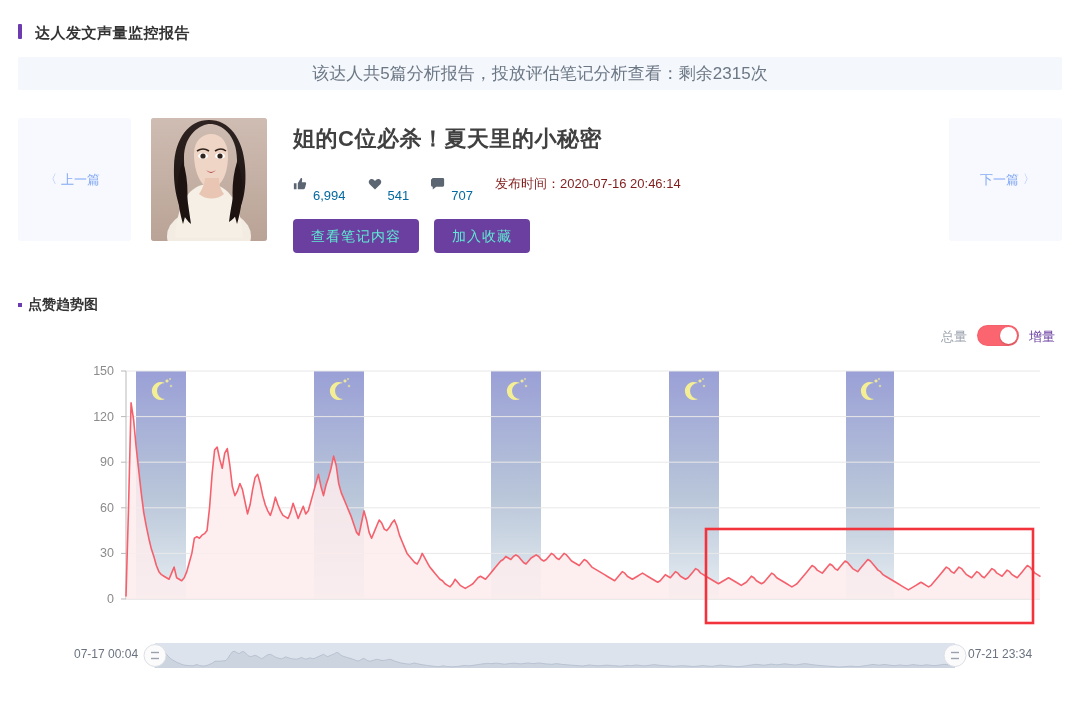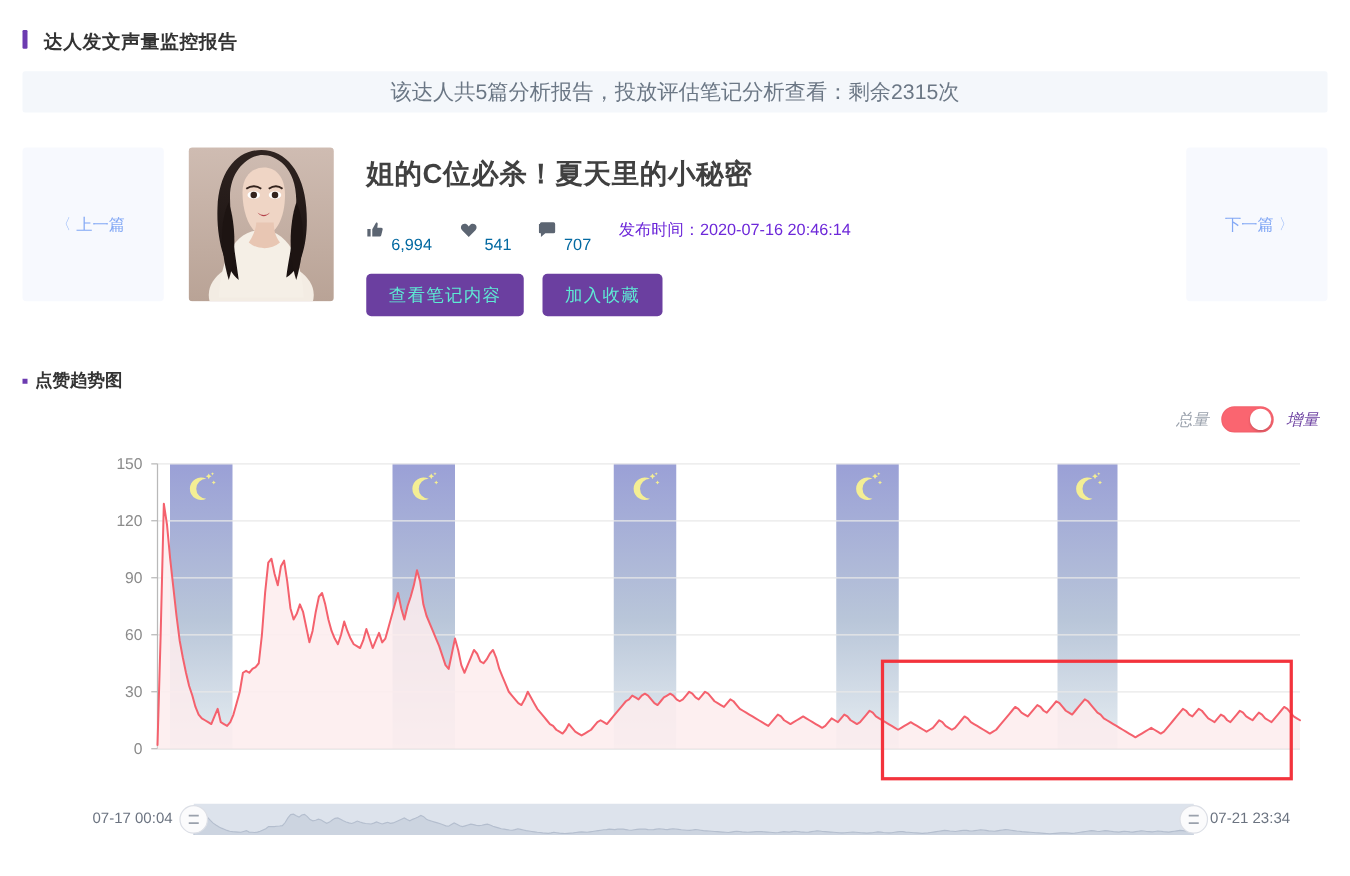--- a/index.html
+++ b/index.html
@@ -48,40 +48,40 @@
     border-radius:3px;overflow:hidden;background:#d9c9c1;
   }
   .thumb svg{display:block;width:116px;height:123px;}
 
   .noteinfo{position:absolute;left:275px;top:14px;right:130px;}
   .note-title{font-size:22px;color:#404040;letter-spacing:0.5px;margin:0 0 4px 0;font-weight:bold;}
   .stats{display:flex;align-items:center;font-size:13px;color:#5c6572;margin-top:10px;}
   .stat{display:flex;align-items:center;margin-right:22px;white-space:nowrap;}
   .stat .ic{margin-right:6px;display:inline-flex;}
   .stat .num{color:#0369a1;margin-top:24px;}
-  .pubtime{color:#6d28d9;white-space:nowrap;}
+  .pubtime{color:#7f1d1d;white-space:nowrap;}
   .btnrow{margin-top:16px;display:flex;gap:15px;}
   .btn{
     background:#6b3fa0;color:#5eead4;border:none;border-radius:4px;
     font-size:14px;padding:0 18px;height:34px;line-height:34px;
     cursor:pointer;font-family:inherit;letter-spacing:1px;
   }
 
   
   .section-head{
     position:absolute;left:18px;top:296px;
     font-size:14px;font-weight:bold;color:#333;
     display:flex;align-items:center;gap:6px;
   }
   .sq{display:inline-block;width:4px;height:4px;background:#6c3bb0;}
 
   
   .toggle-wrap{
     position:absolute;right:25px;top:325px;
-    display:flex;align-items:center;gap:10px;font-size:13px;font-style:italic;
+    display:flex;align-items:flex-end;gap:10px;font-size:13px;
   }
   .t-off{color:#9aa1ac;}
   .t-on{color:#6b3fa0;}
   .switch{
     width:42px;height:21px;border-radius:11px;background:#fa6570;
     position:relative;cursor:pointer;box-shadow:inset 0 0 0 1px rgba(0,0,0,.03);
   }
   .switch .knob{
     position:absolute;top:2px;right:2px;width:17px;height:17px;border-radius:50%;
     background:#fff;box-shadow:0 1px 2px rgba(0,0,0,.2);

